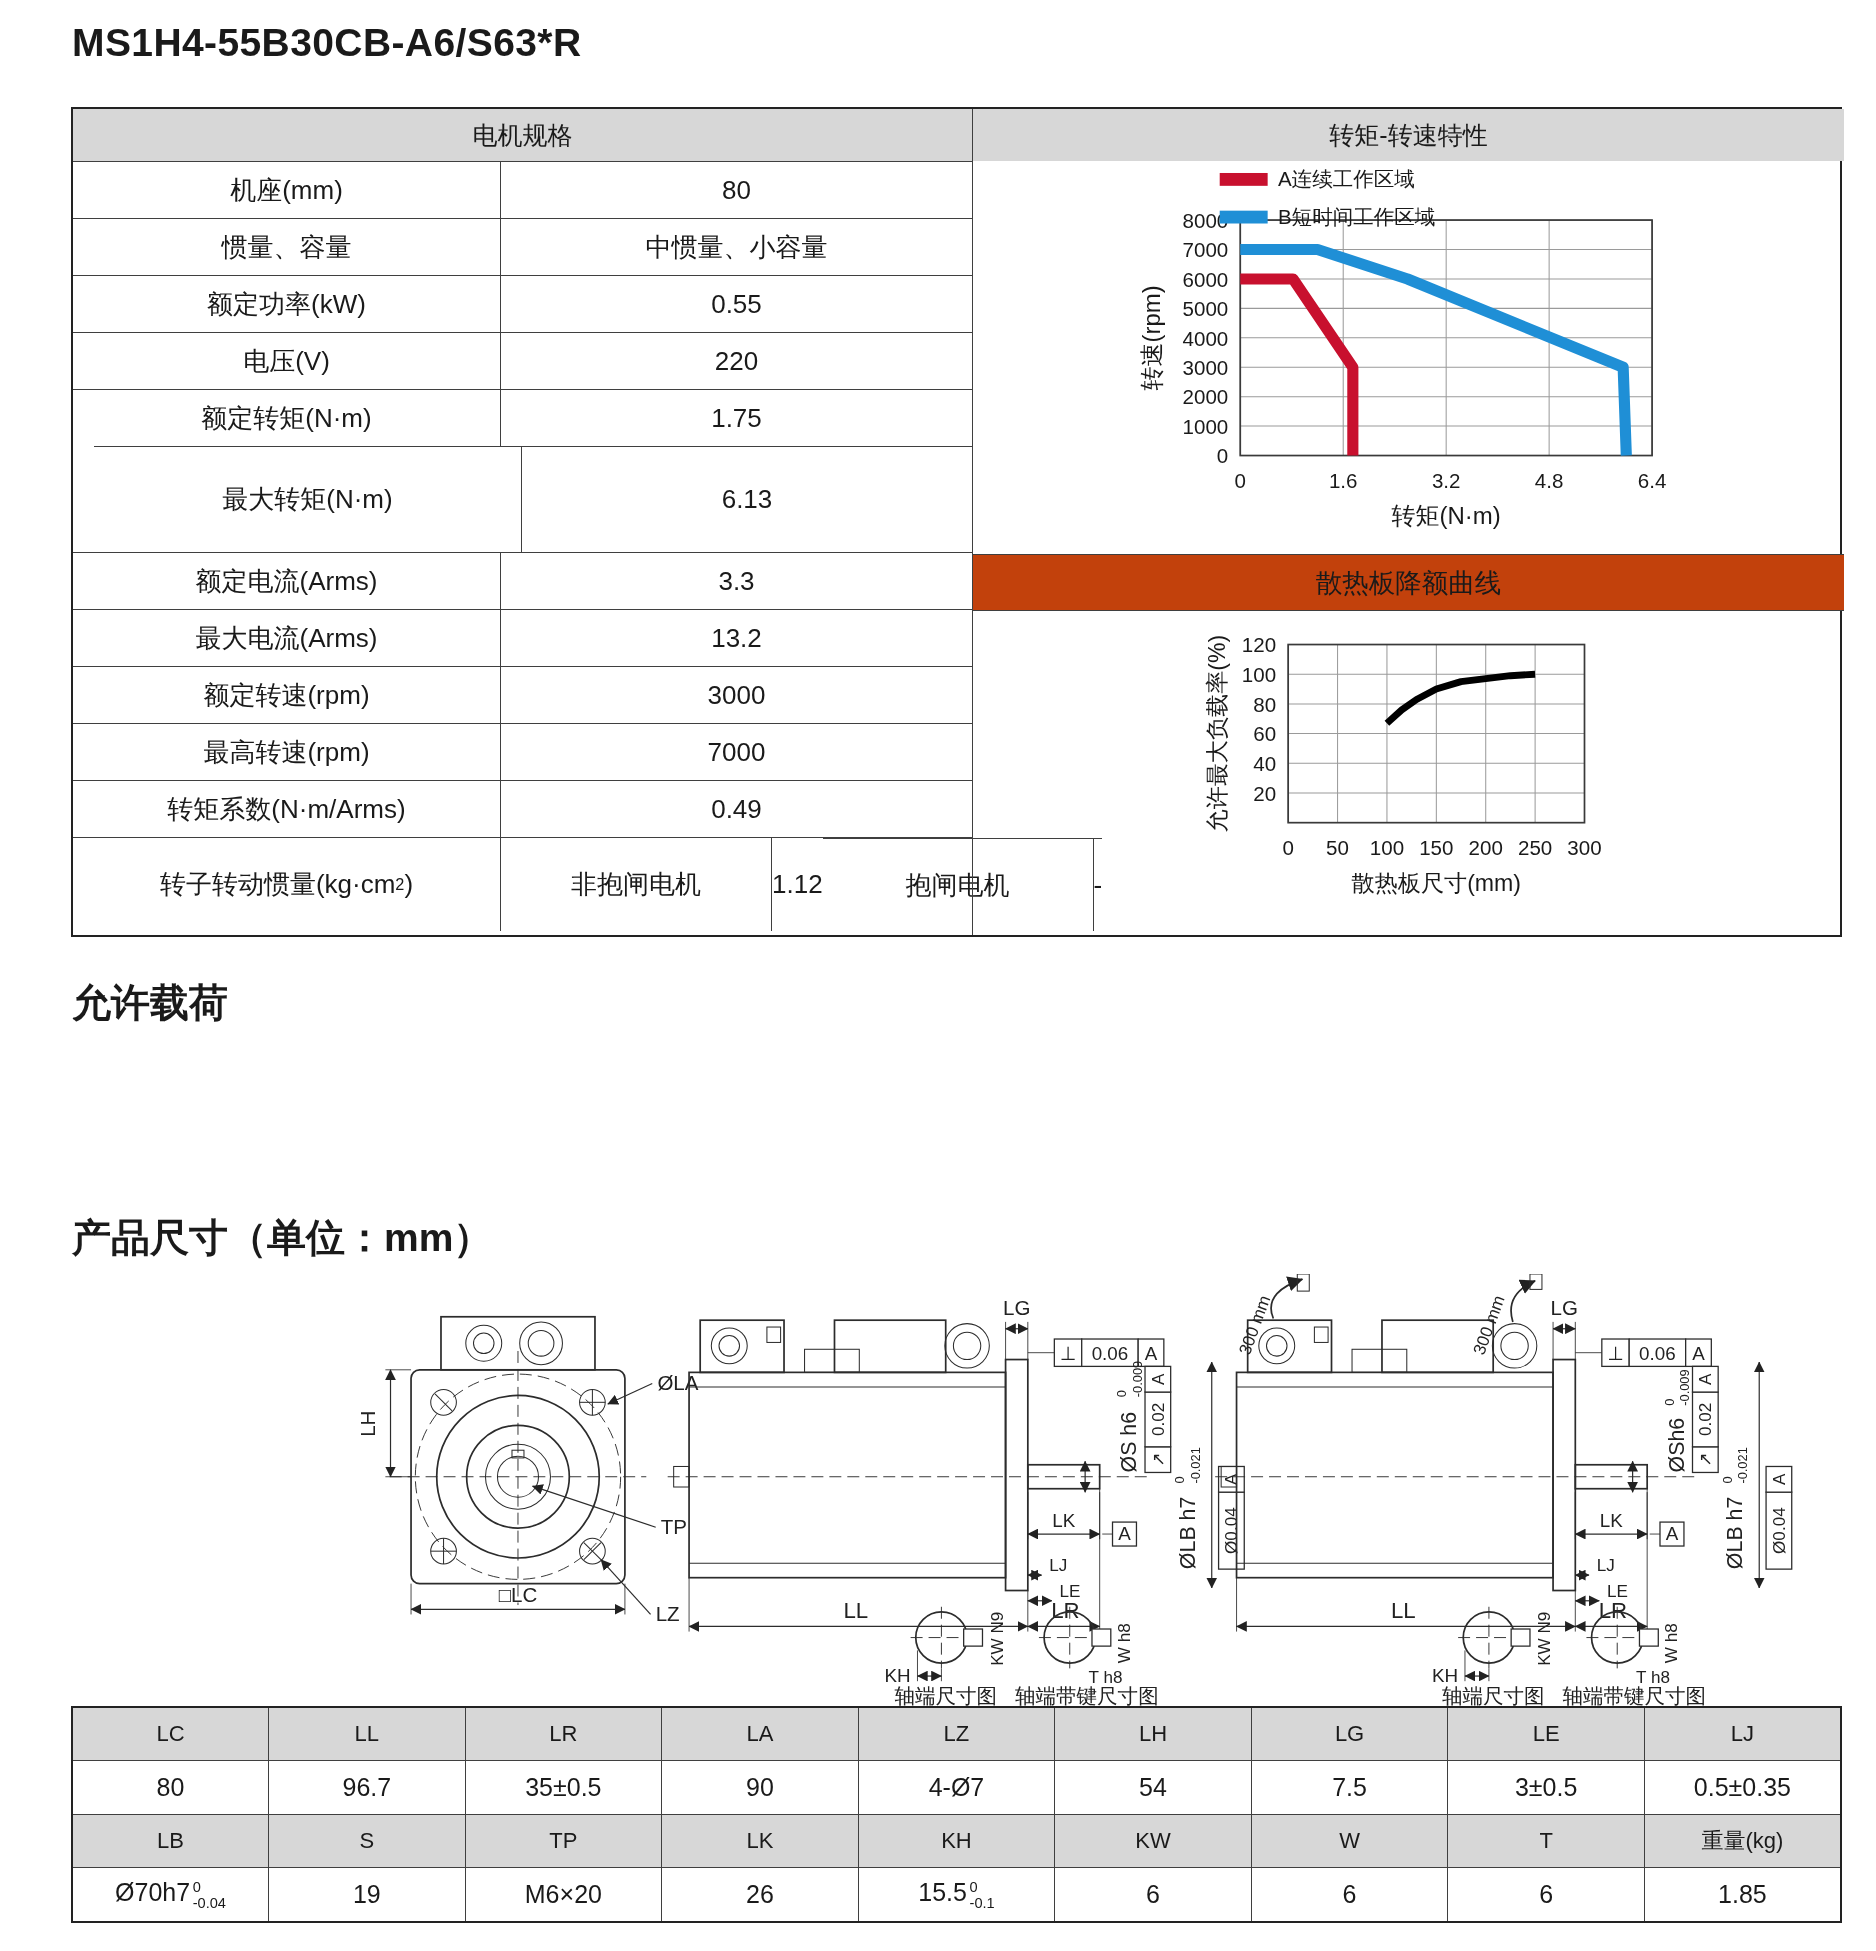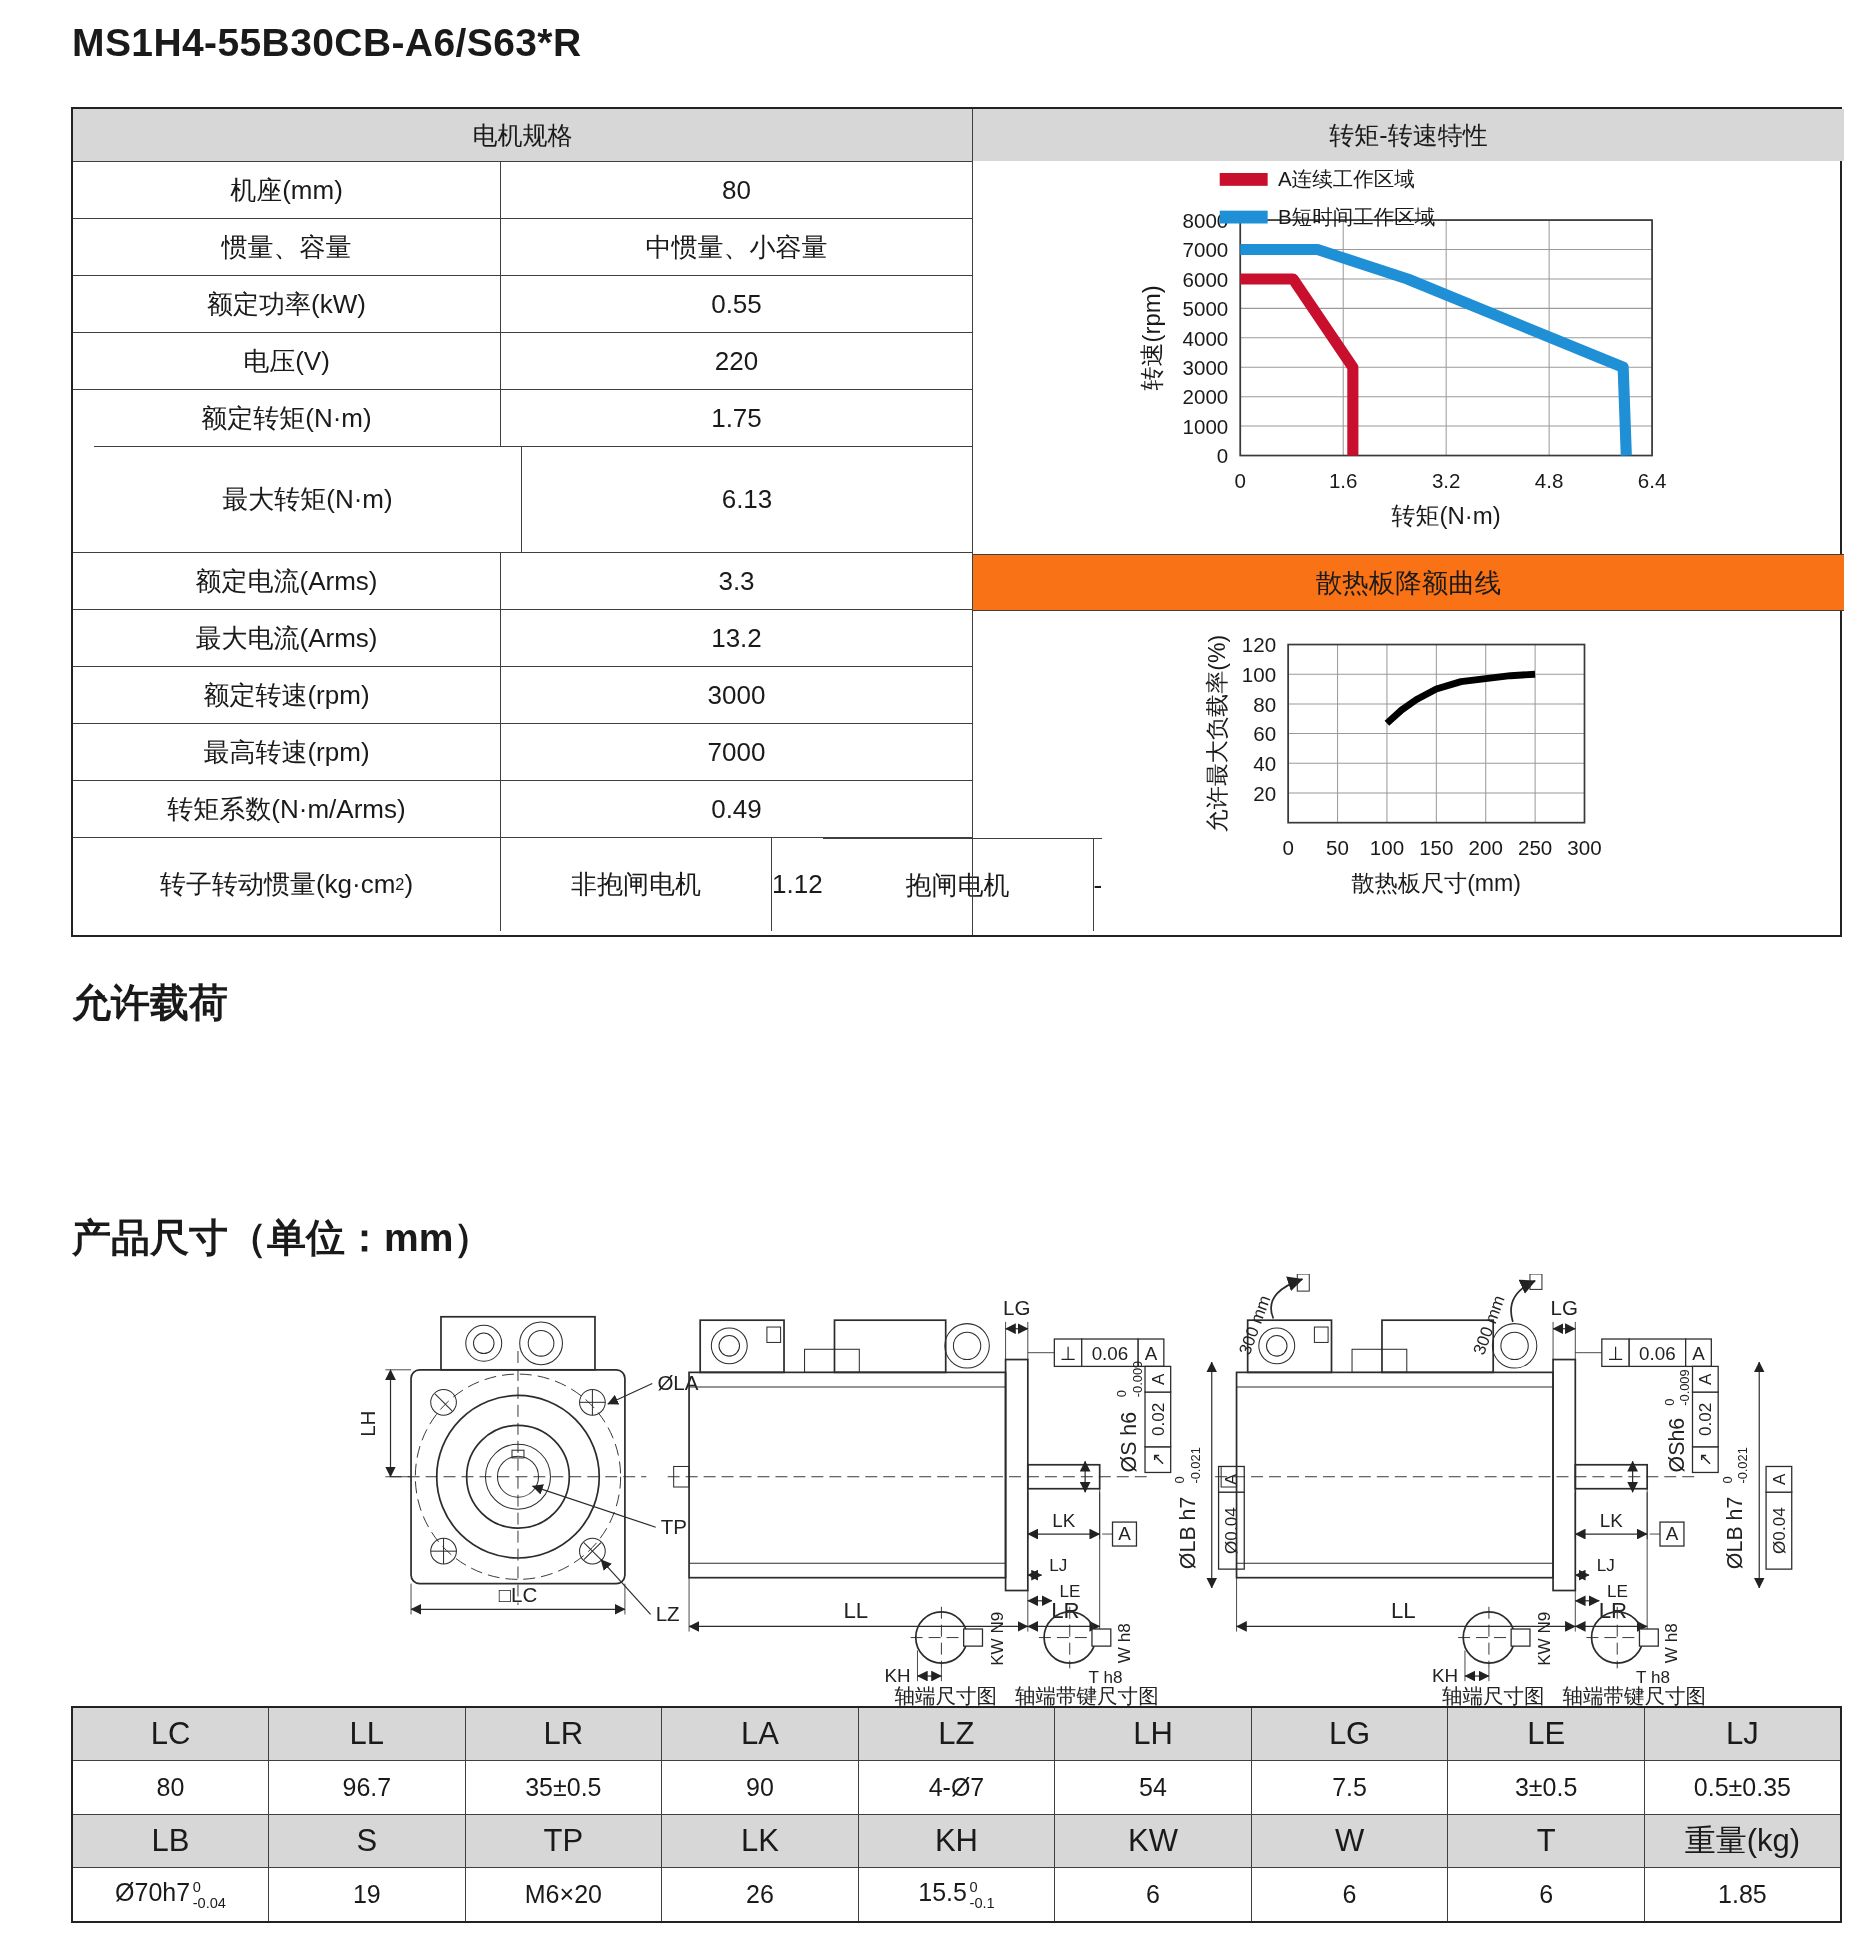--- a/index.html
+++ b/index.html
@@ -20,33 +20,33 @@
        justify-content:center;font-size:26px;box-sizing:border-box;text-align:center;}
   .val{flex:1;display:flex;align-items:center;justify-content:center;font-size:26px;box-sizing:border-box;}
   .subgrid{flex:1;display:flex;}
   .subrow{flex:1;display:flex;box-sizing:border-box;}
   .subrow + .subrow{border-top:1.7px solid #3f3f3f;}
   .sublbl{width:271px;flex:none;border-right:1.7px solid #3f3f3f;display:flex;align-items:center;
           justify-content:center;font-size:26px;box-sizing:border-box;}
   .subval{flex:1;display:flex;align-items:center;justify-content:center;font-size:26px;}
   .spec-right{flex:1;display:flex;flex-direction:column;border-left:1.7px solid #3f3f3f;box-sizing:border-box;}
   .rchart1{height:393px;} .rchart2{height:324px;}
-  .rhead2{height:57px;background:#f97316;display:flex;align-items:center;justify-content:center;
+  .rhead2{height:57px;background:#c2410c;display:flex;align-items:center;justify-content:center;
           font-size:26.5px;border-top:1.7px solid #3f3f3f;border-bottom:1.7px solid #3f3f3f;box-sizing:border-box;}
   .shead-b{border-bottom:1.7px solid #3f3f3f;}
   sup{font-size:16.3px;}
 
   
   table{border-collapse:collapse;table-layout:fixed;}
   .load-table{position:absolute;left:71px;top:1042px;width:1771px;border:2.1px solid #222;}
   .load-table th{height:57px;background:#d7d7d7;font-weight:normal;font-size:26px;border:1.7px solid #3f3f3f;}
   .load-table td{height:53px;text-align:center;font-size:26px;border:1.7px solid #3f3f3f;background:#fff;}
 
   .dim-table{position:absolute;left:71px;top:1706px;width:1771px;border:2.1px solid #222;}
-  .dim-table th{height:50px;background:#d7d7d7;font-weight:normal;font-size:31px;border:1.7px solid #3f3f3f;}
+  .dim-table th{height:50px;background:#d7d7d7;font-weight:normal;font-size:22px;border:1.7px solid #3f3f3f;}
   .dim-table td{height:51px;text-align:center;font-size:25px;border:1.7px solid #3f3f3f;background:#fff;}
   .tol{display:inline-flex;flex-direction:column;font-size:14.6px;line-height:1.1;margin-left:2.6px;
        vertical-align:middle;text-align:left;}
   .tol i{font-style:normal;}
 
   
   .dwg{position:absolute;left:51px;top:1274px;}
   .dwg text{fill:#222;}
   .ln{stroke:#2c2c2c;stroke-width:2;fill:none;}
   .tn{stroke:#2c2c2c;stroke-width:1.2;fill:none;}

